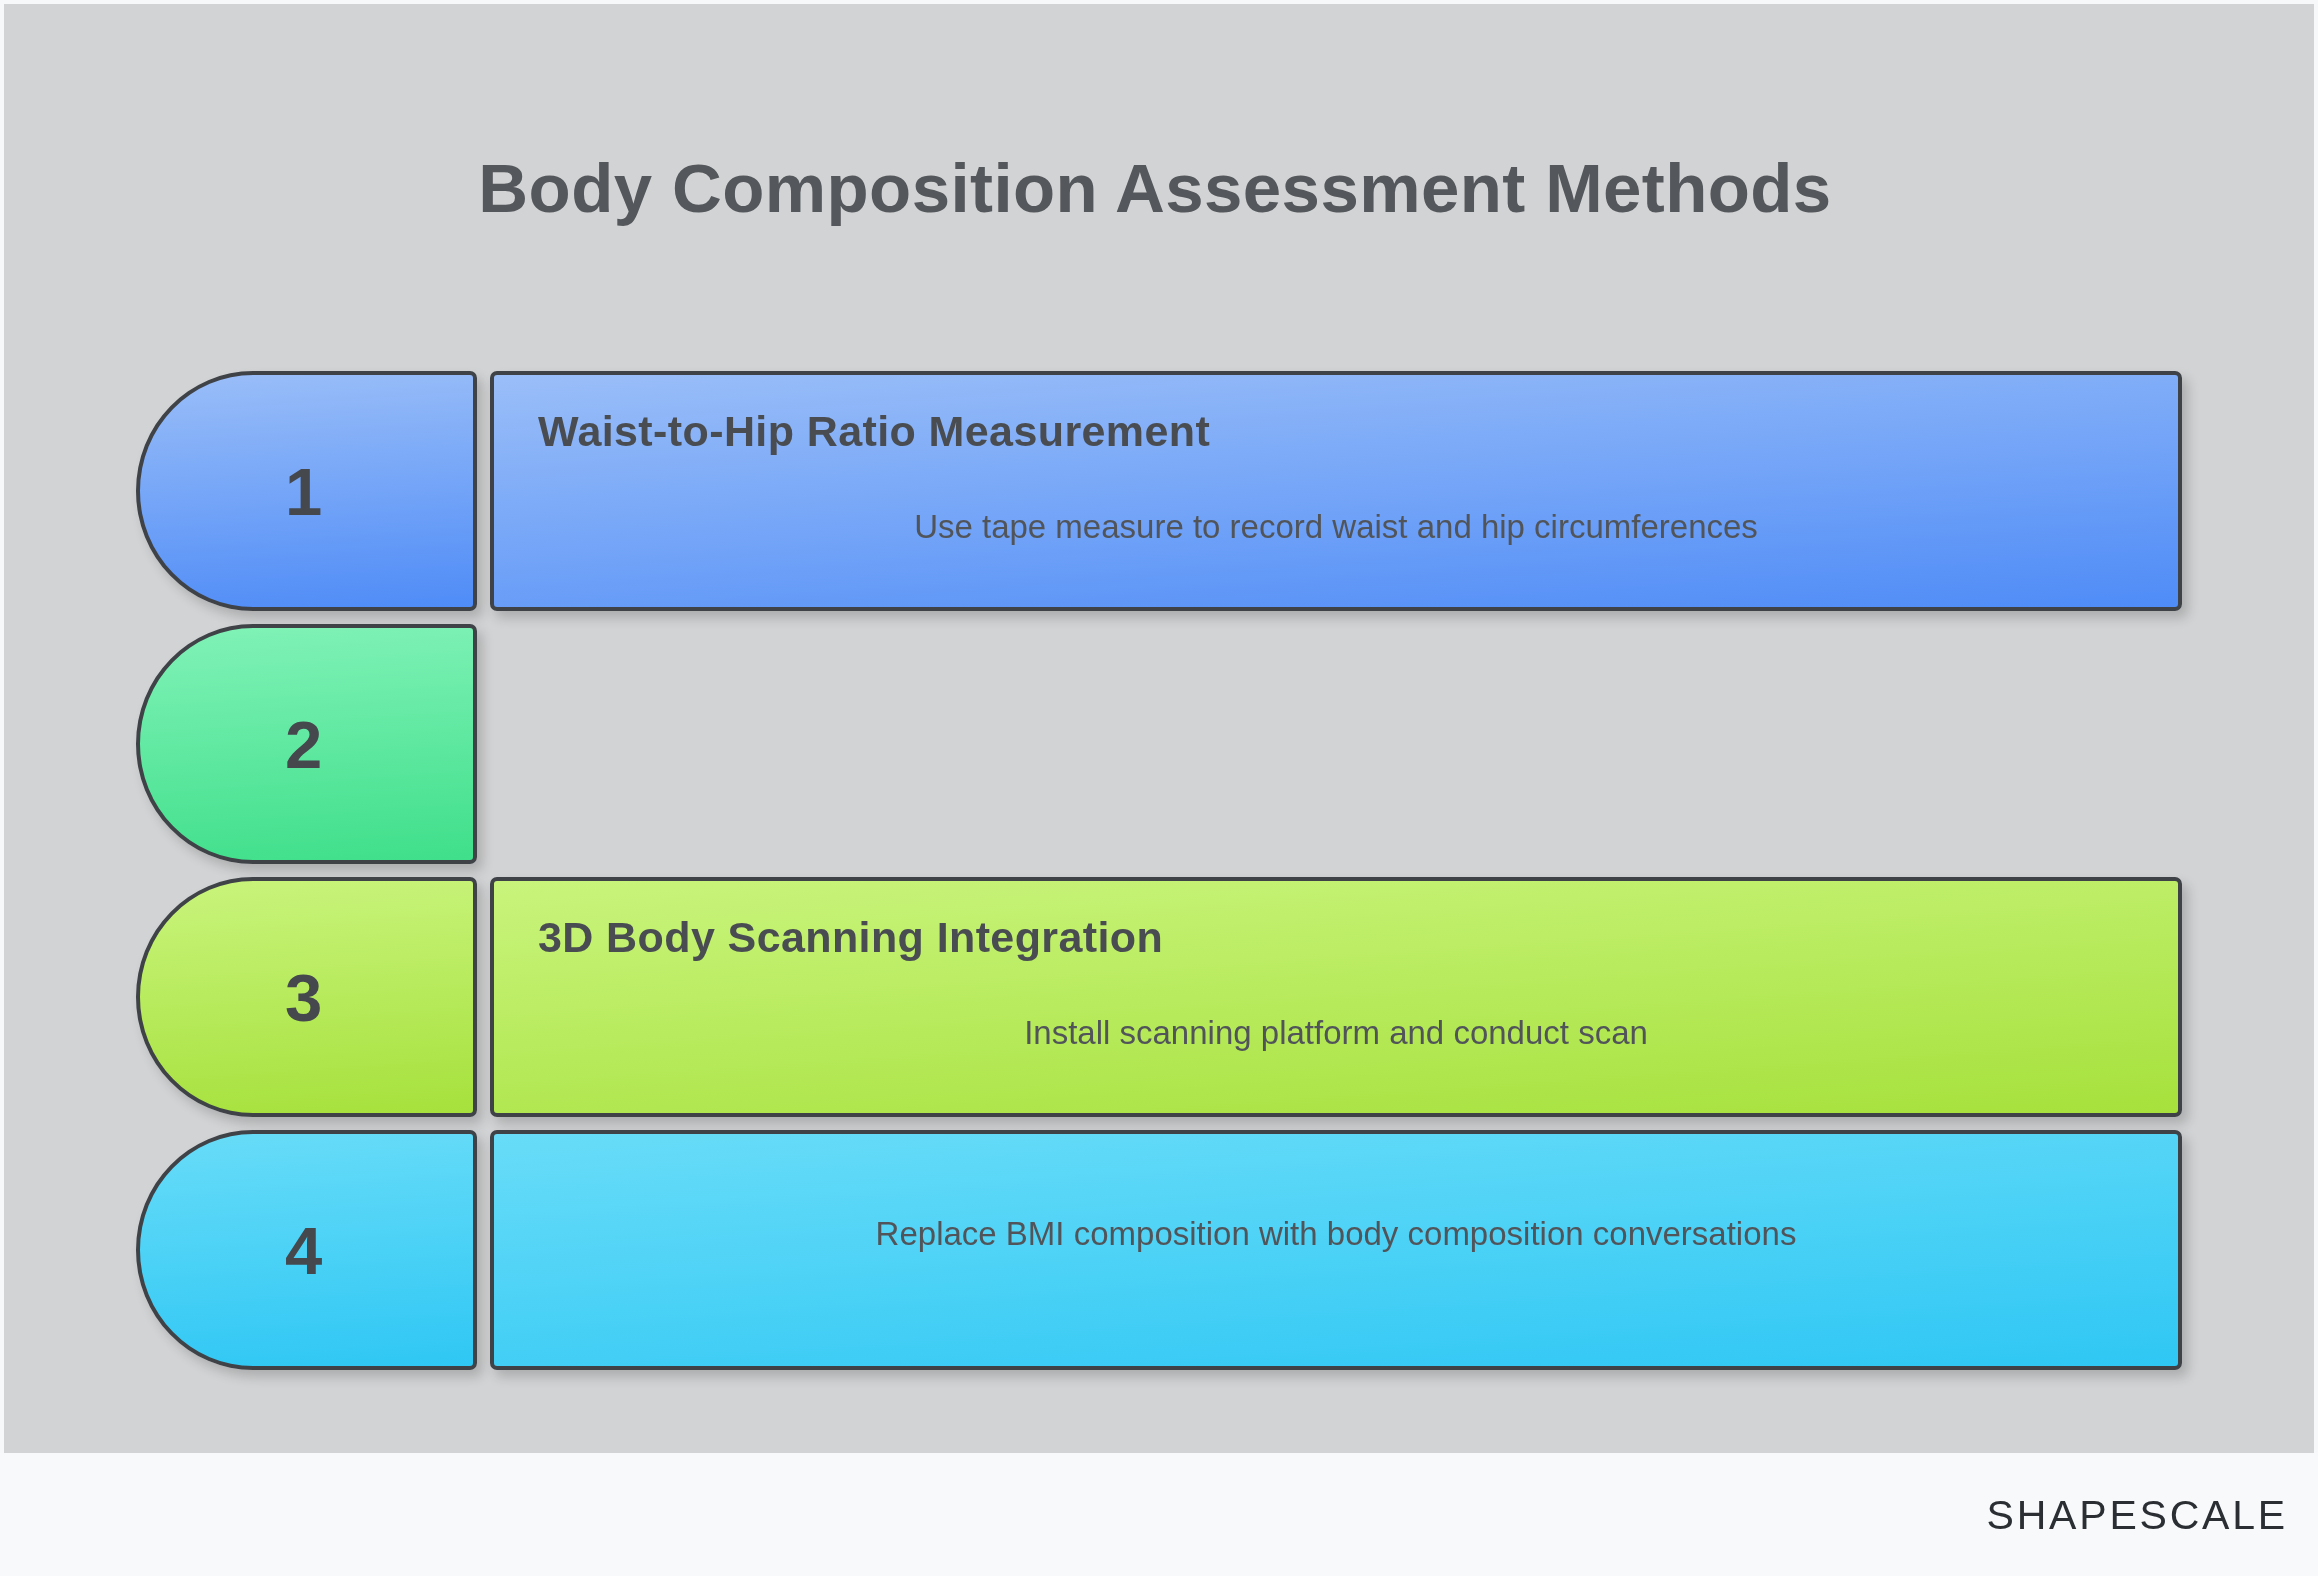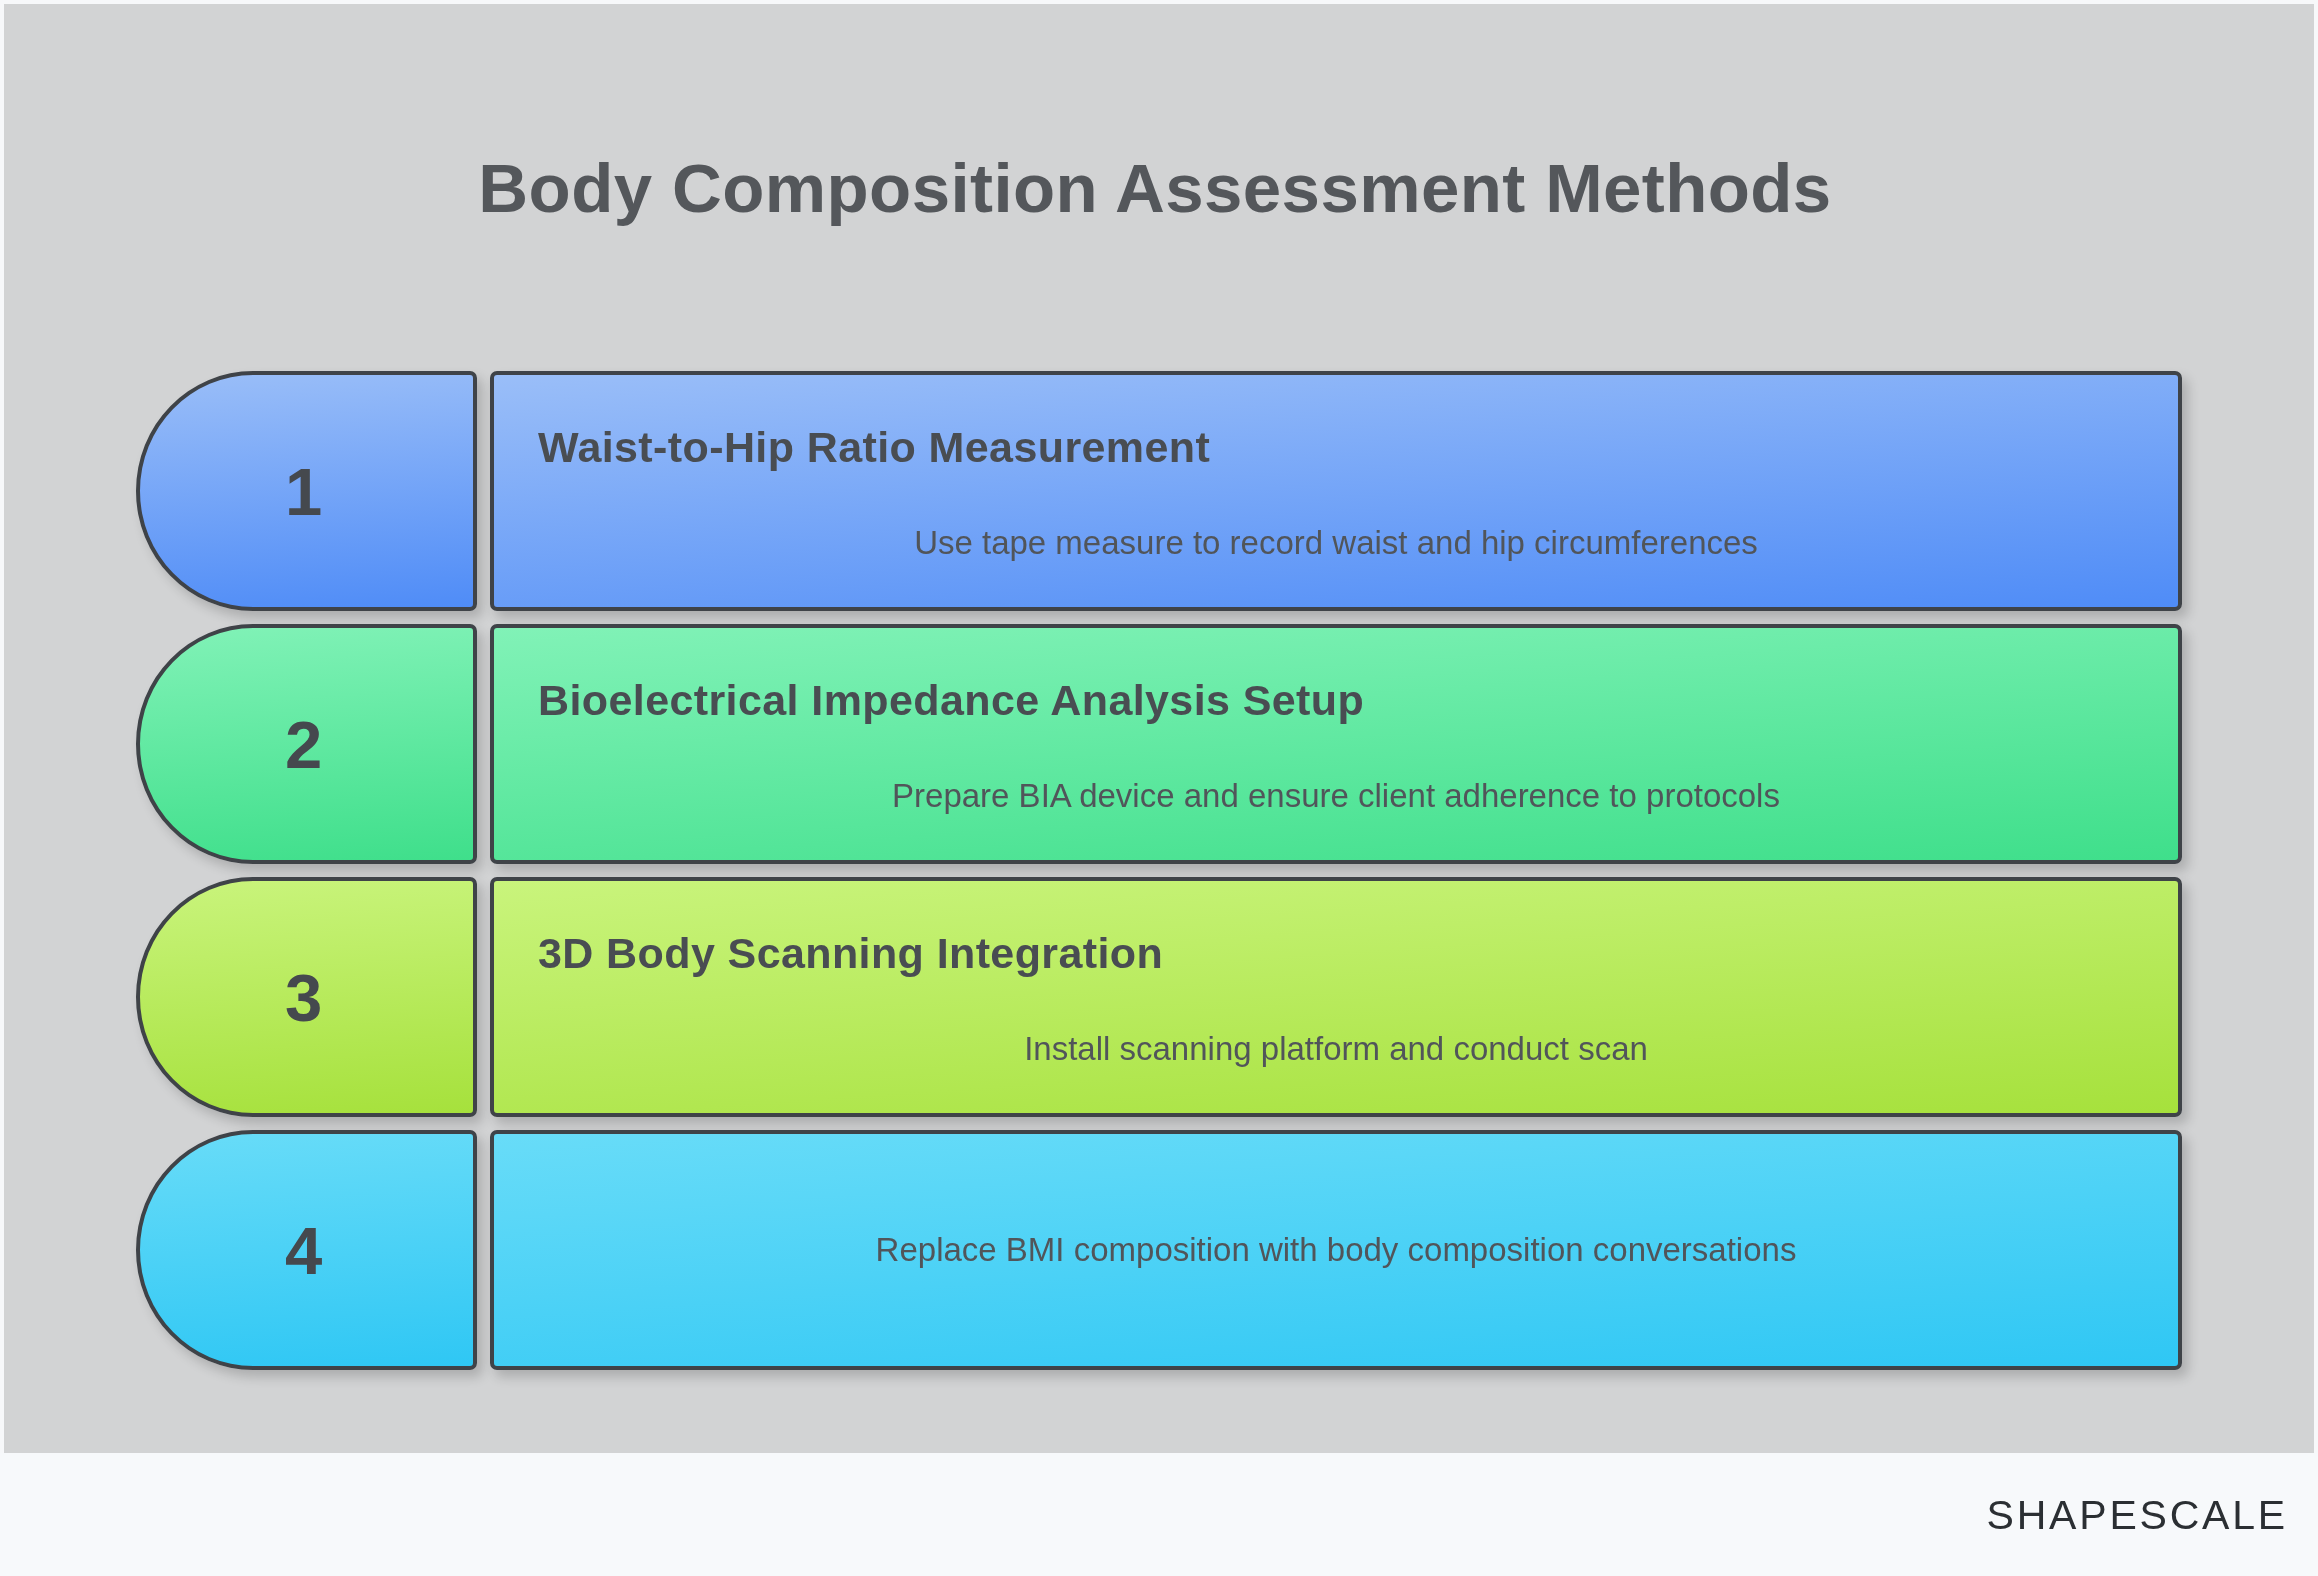--- a/index.html
+++ b/index.html
@@ -65,21 +65,21 @@
   .card {
     position: absolute;
     left: 490px;
     top: 0;
     width: 1692px;
     height: 240px;
     box-sizing: border-box;
     border: 4.9px solid #3f4348;
     border-radius: 7px;
     box-shadow: 5.6px 7px 11.2px rgba(0,0,0,0.18);
-    padding: 47px 44px;
+    padding: 31px 44px;
   }
   .card h2 {
     margin: 0;
     font-size: 43px;
     font-weight: bold;
     color: #494d52;
     line-height: 1.2;
     letter-spacing: 0.4px;
   }
   .card p {
@@ -125,24 +125,20 @@
   <div class="card" style="background: linear-gradient(176deg, rgb(154, 190, 248), rgb(79, 140, 247));">
     <h2>Waist-to-Hip Ratio Measurement</h2>
     <p>Use tape measure to record waist and hip circumferences</p>
   </div>
 </div>
 
 <div class="step-row row-2">
   <div class="capsule" style="background: linear-gradient(176deg, rgb(129, 242, 183), rgb(63, 223, 139));">
     <span class="num">2</span>
   </div>
-  <div class="card" style="background: linear-gradient(176deg, rgb(129, 242, 183), rgb(63, 223, 139));">
-    <h2>Bioelectrical Impedance Analysis Setup</h2>
-    <p>Prepare BIA device and ensure client adherence to protocols</p>
-  </div>
 </div>
 
 <div class="step-row row-3">
   <div class="capsule" style="background: linear-gradient(176deg, rgb(201, 244, 124), rgb(166, 225, 60));">
     <span class="num">3</span>
   </div>
   <div class="card" style="background: linear-gradient(176deg, rgb(201, 244, 124), rgb(166, 225, 60));">
     <h2>3D Body Scanning Integration</h2>
     <p>Install scanning platform and conduct scan</p>
   </div>

